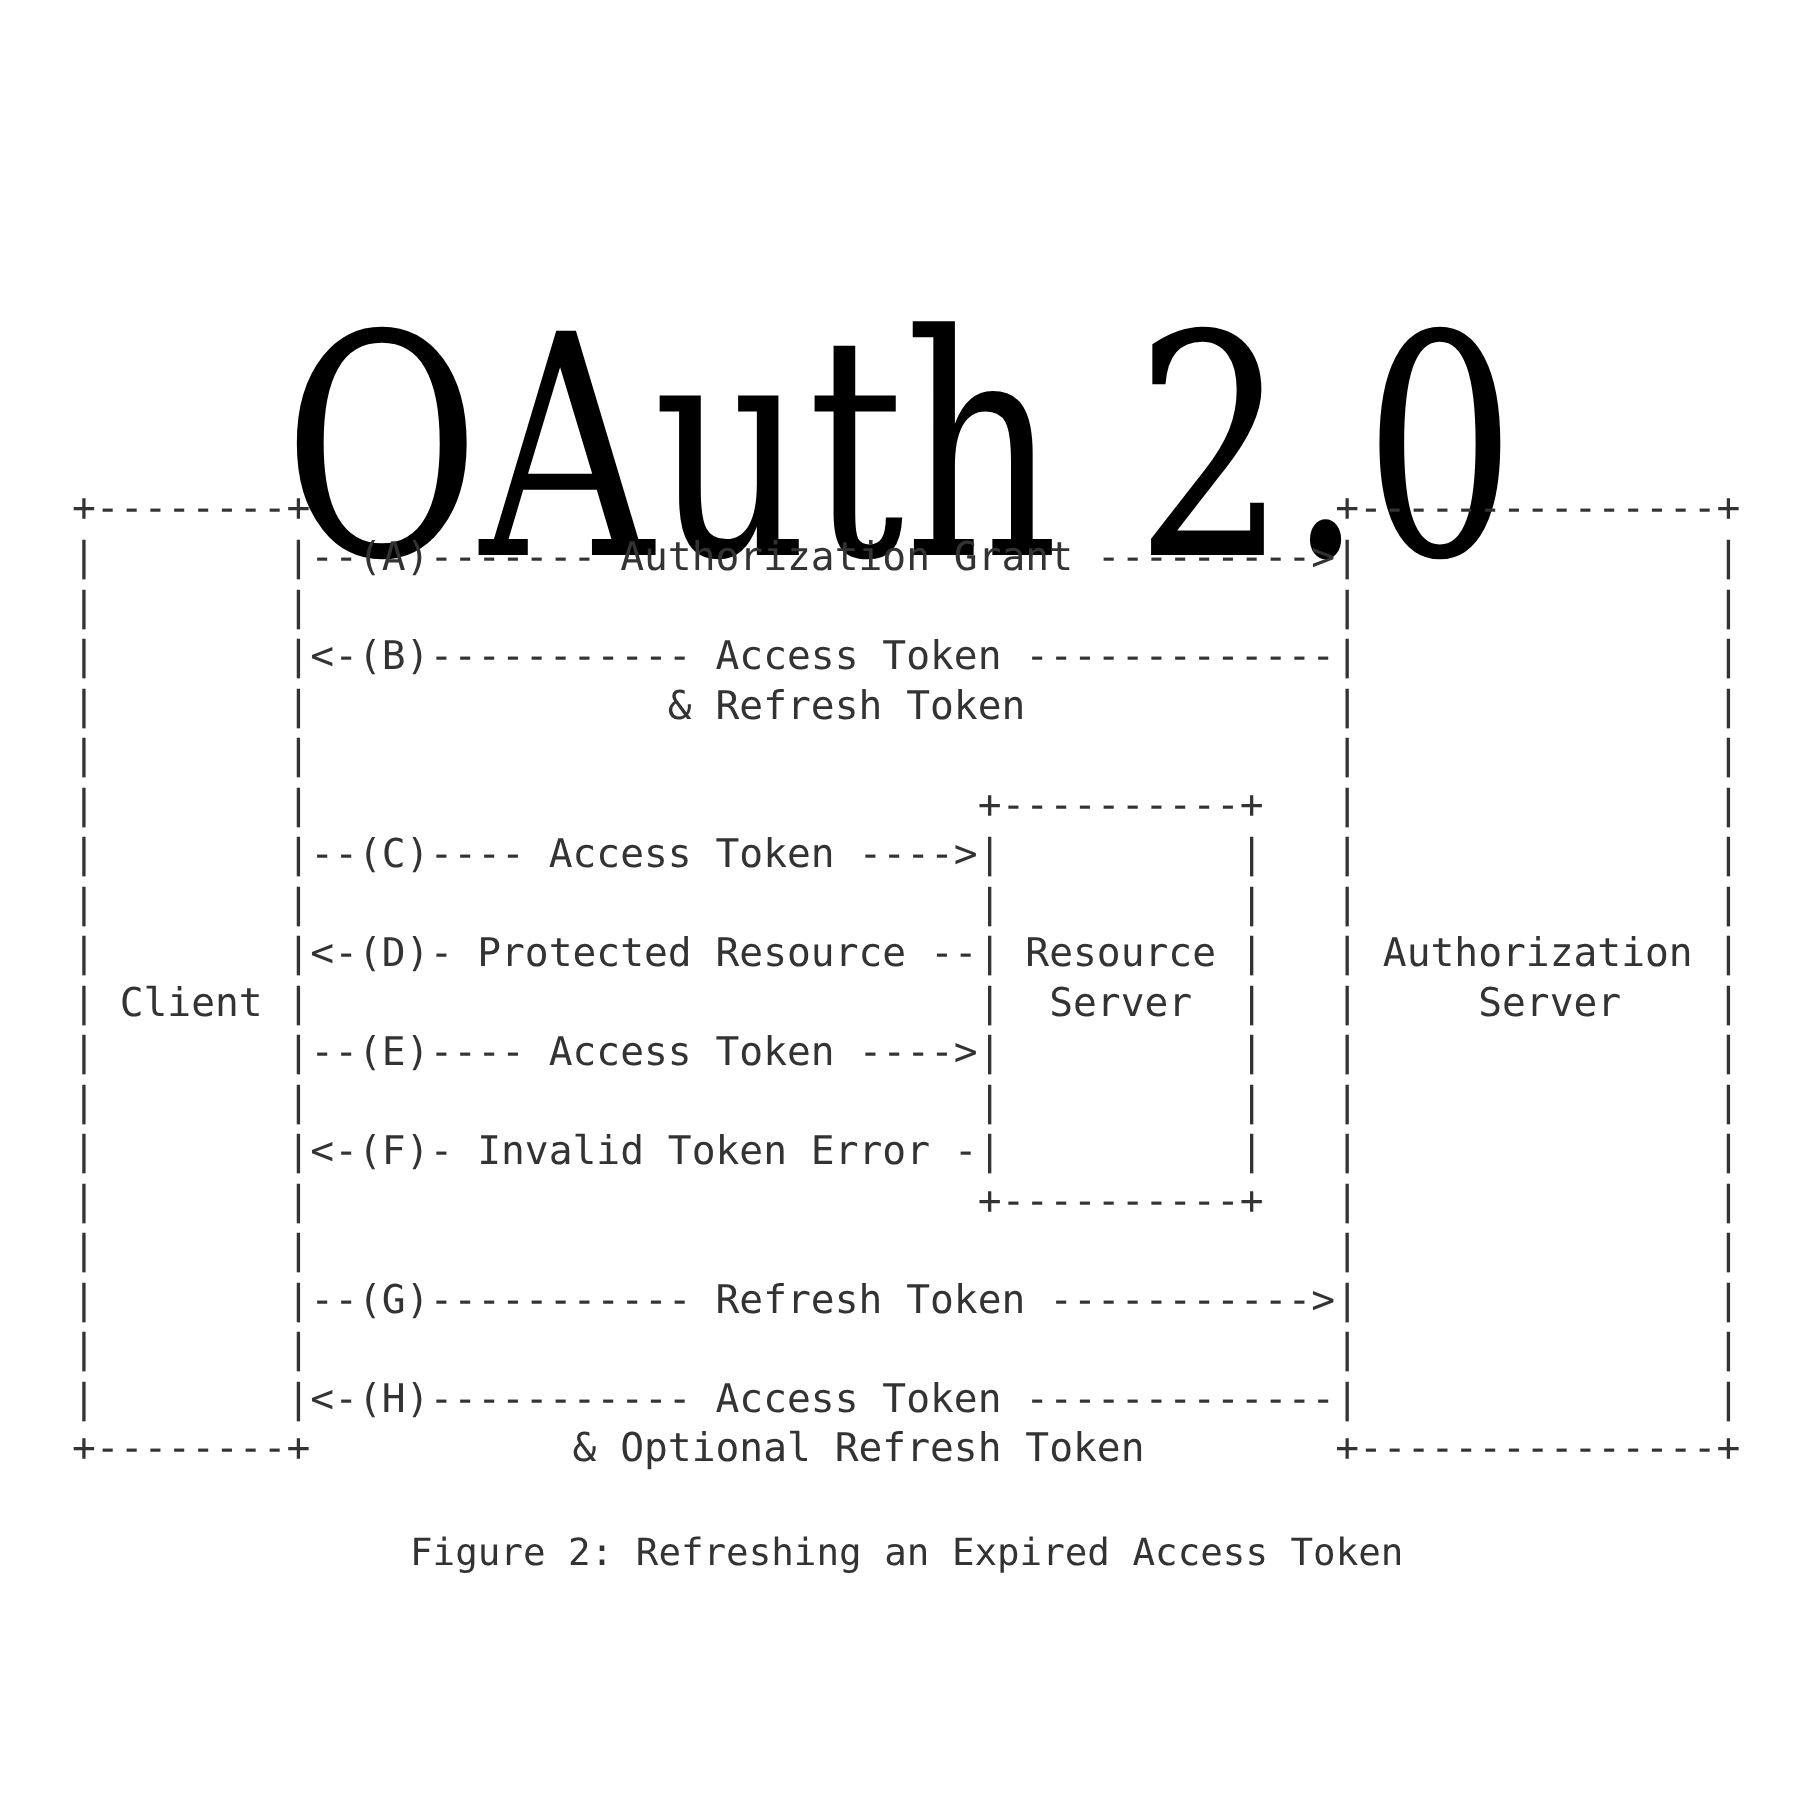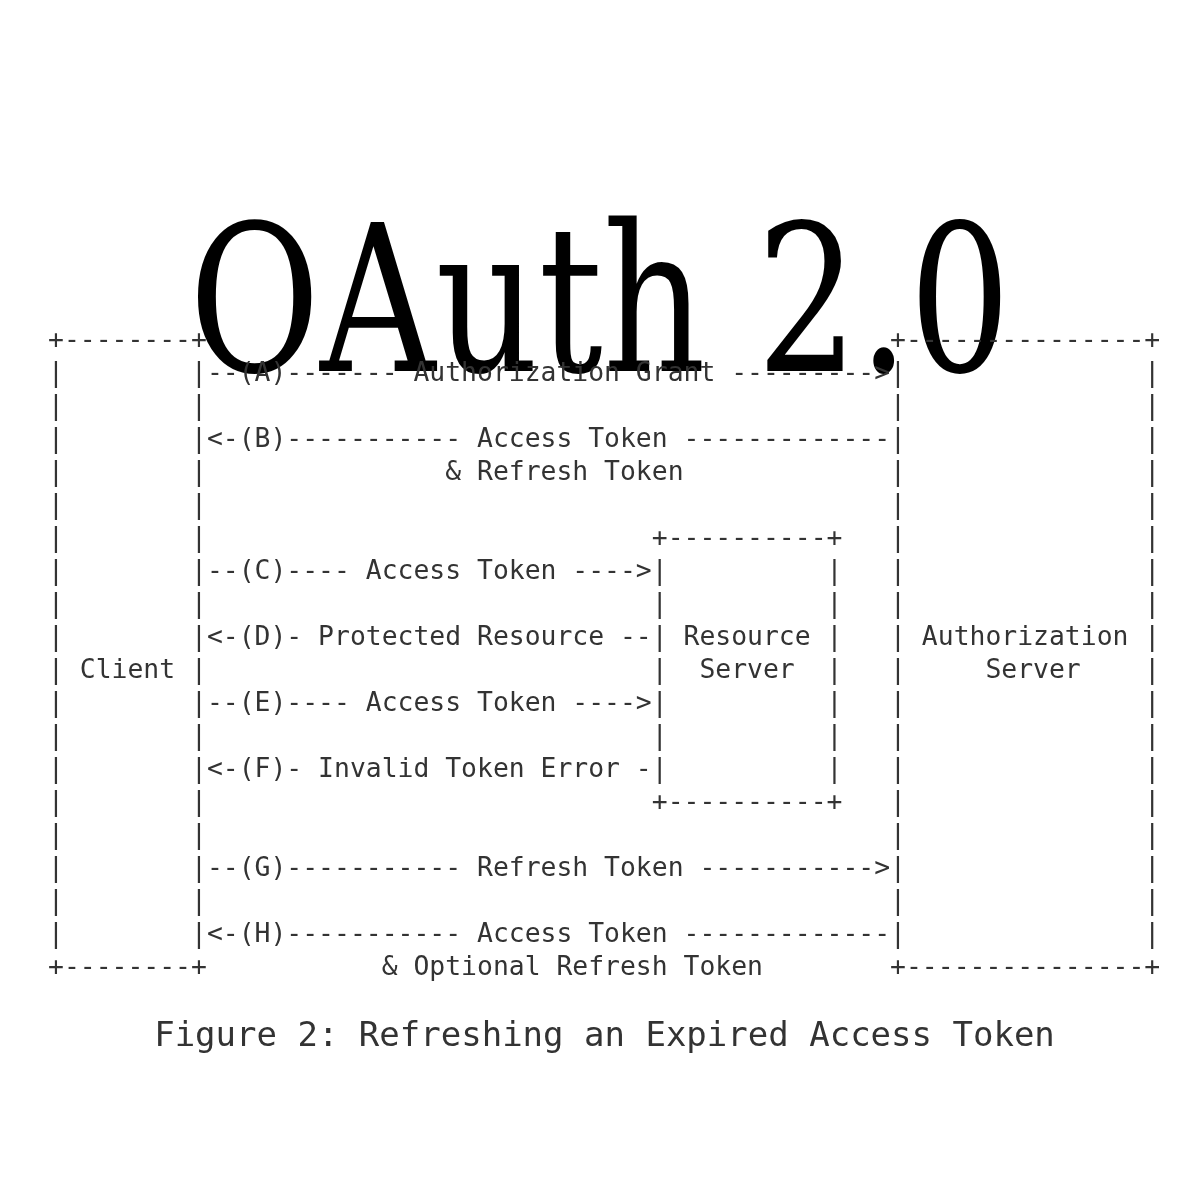--- a/index.html
+++ b/index.html
@@ -43,21 +43,21 @@
     color: #333333;
     white-space: pre;
   }
   .figure-caption {
     position: absolute;
     left: 48px;
     top: 1018px;
     width: 1113px;
     text-align: center;
     font-family: "DejaVu Sans Mono", "Liberation Mono", monospace;
-    font-size: 34px;
+    font-size: 25px;
     line-height: 33px;
     color: #333333;
     white-space: pre;
   }
 </style>
 </head>
 <body>
 
 <div>
 

